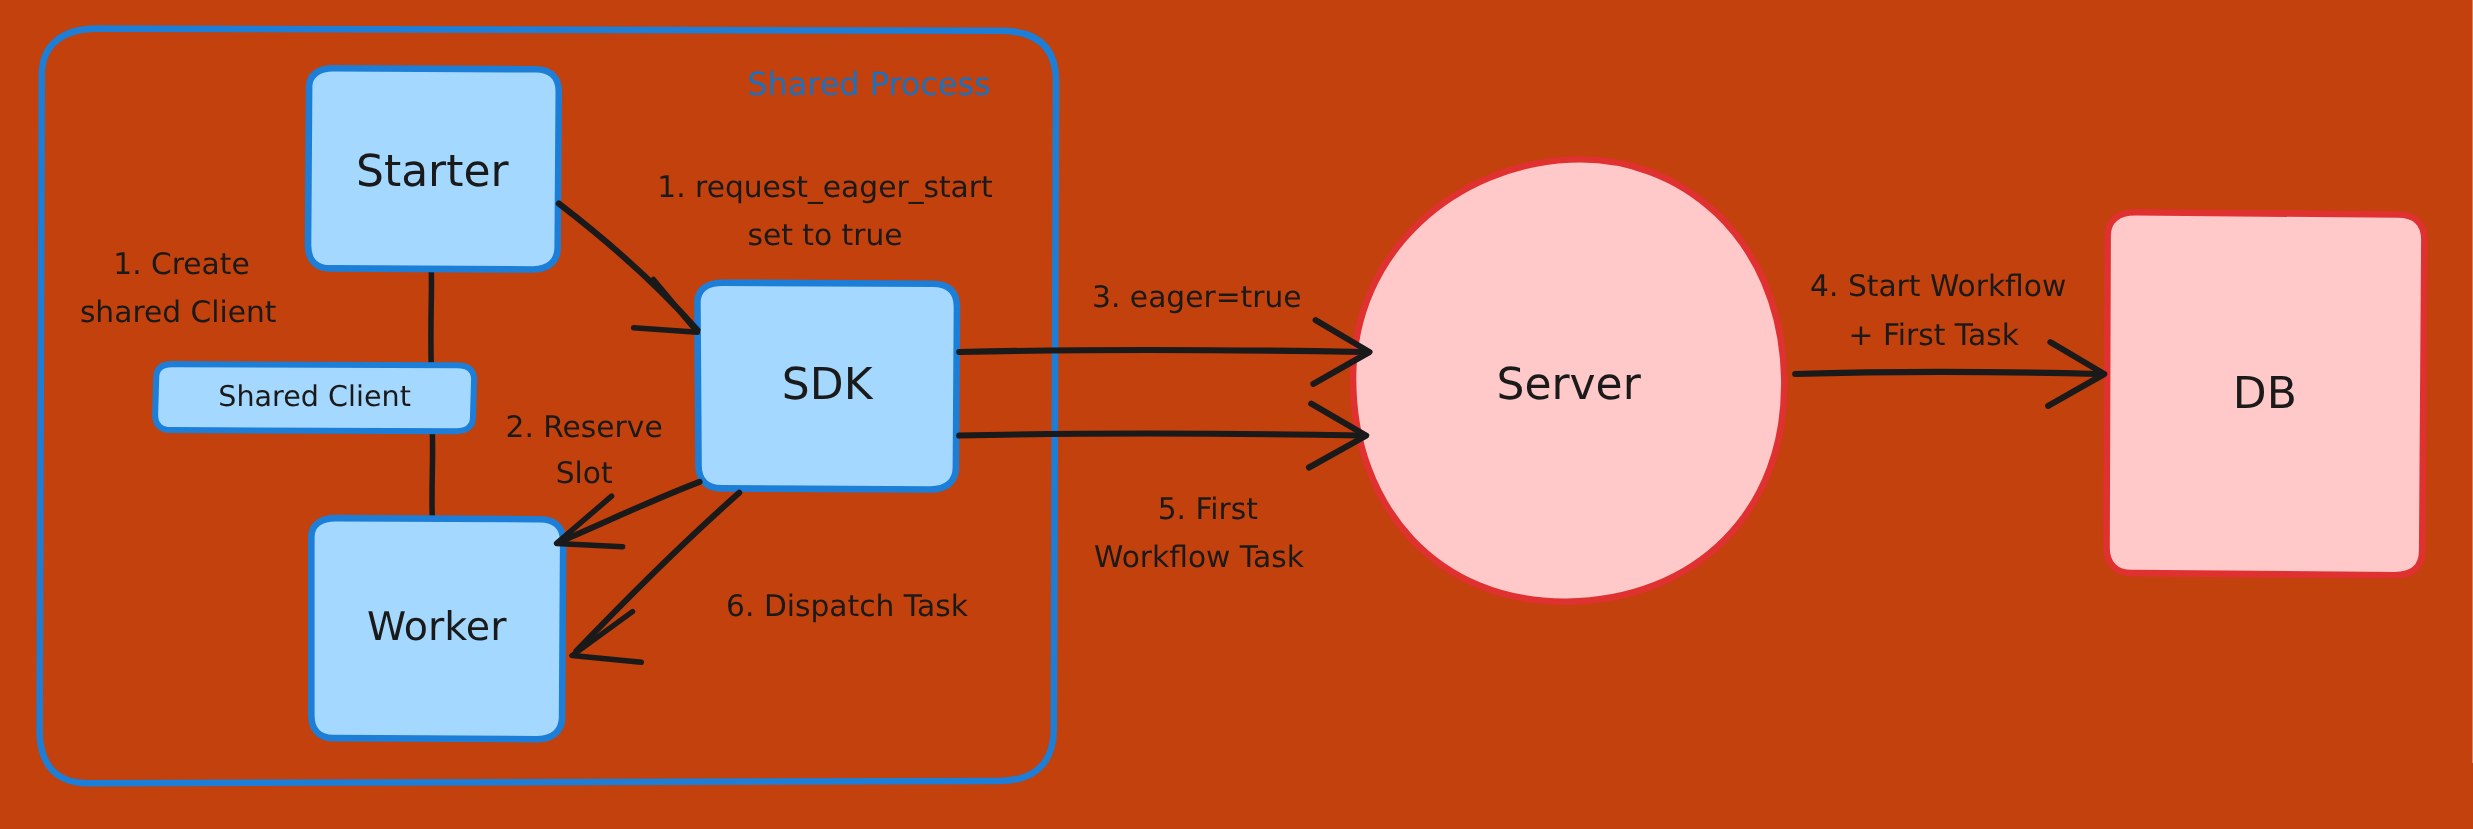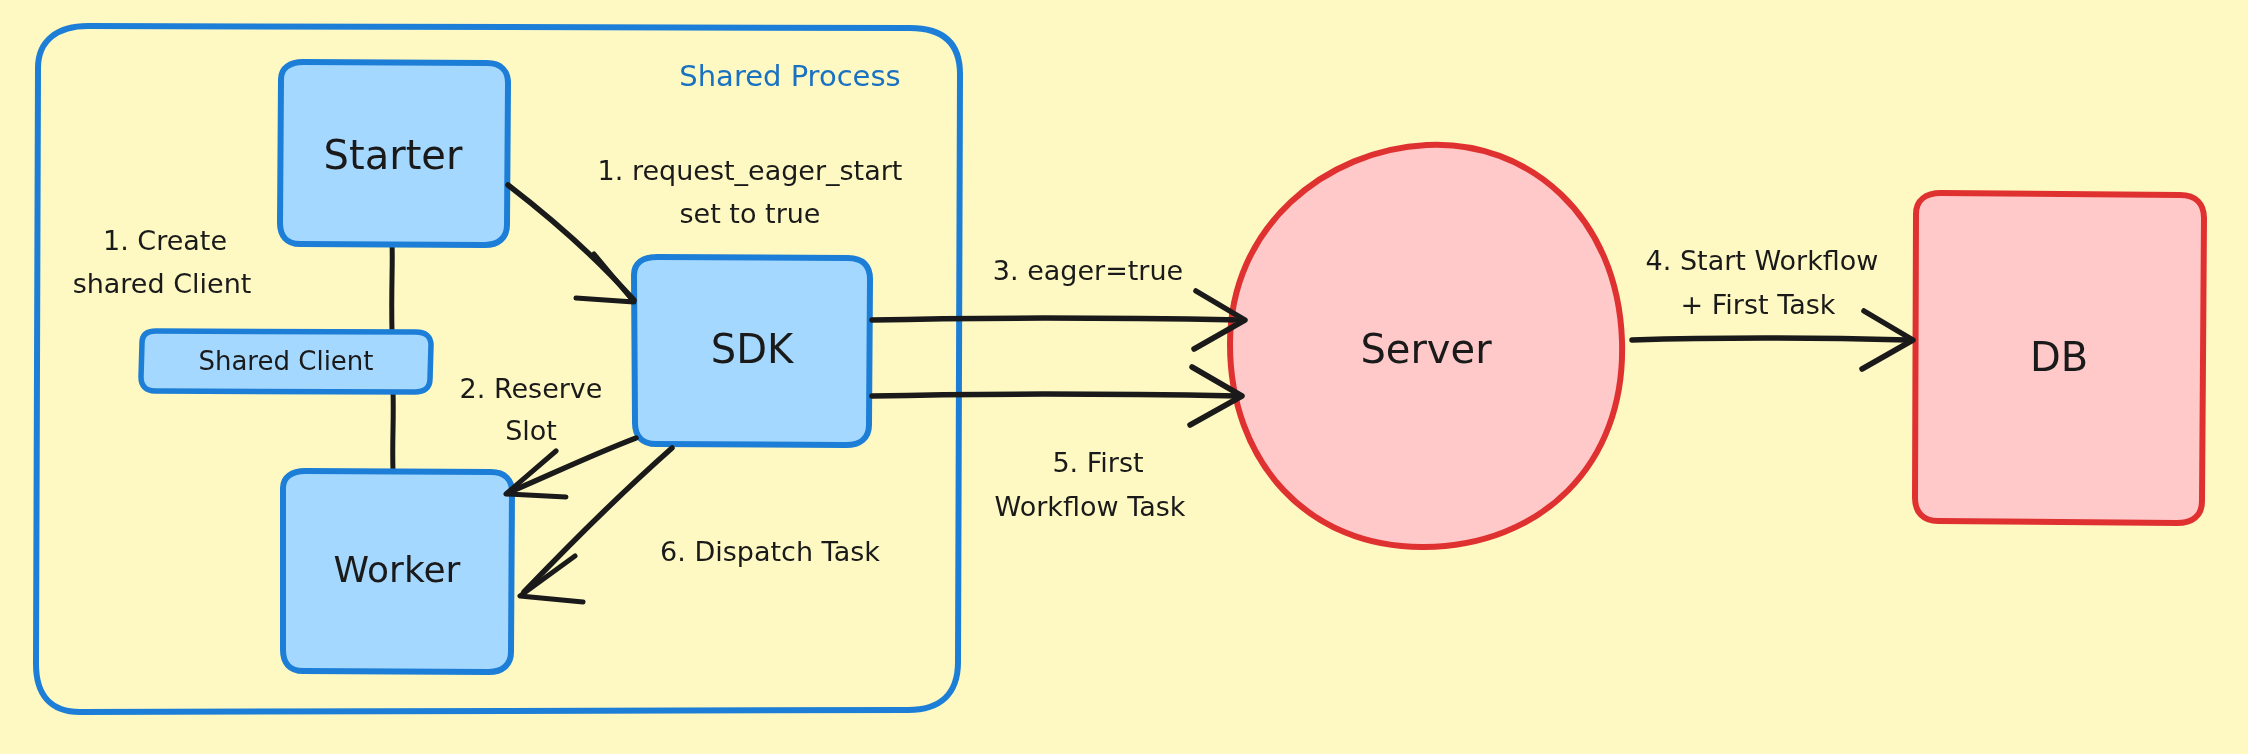--- a/index.html
+++ b/index.html
@@ -11,21 +11,21 @@
   body {
     width: 2248px;
     height: 754px;
     font-family: "DejaVu Sans", sans-serif;
     overflow: hidden;
   }
   #diagram-root {
     position: relative;
     width: 2248px;
     height: 754px;
-    background: #fef9c3;
+    background: #c2410c;
   }
   svg#diagram-svg {
     position: absolute;
     top: 0;
     left: 0;
     width: 2248px;
     height: 754px;
     display: block;
   }
   .node-label {

